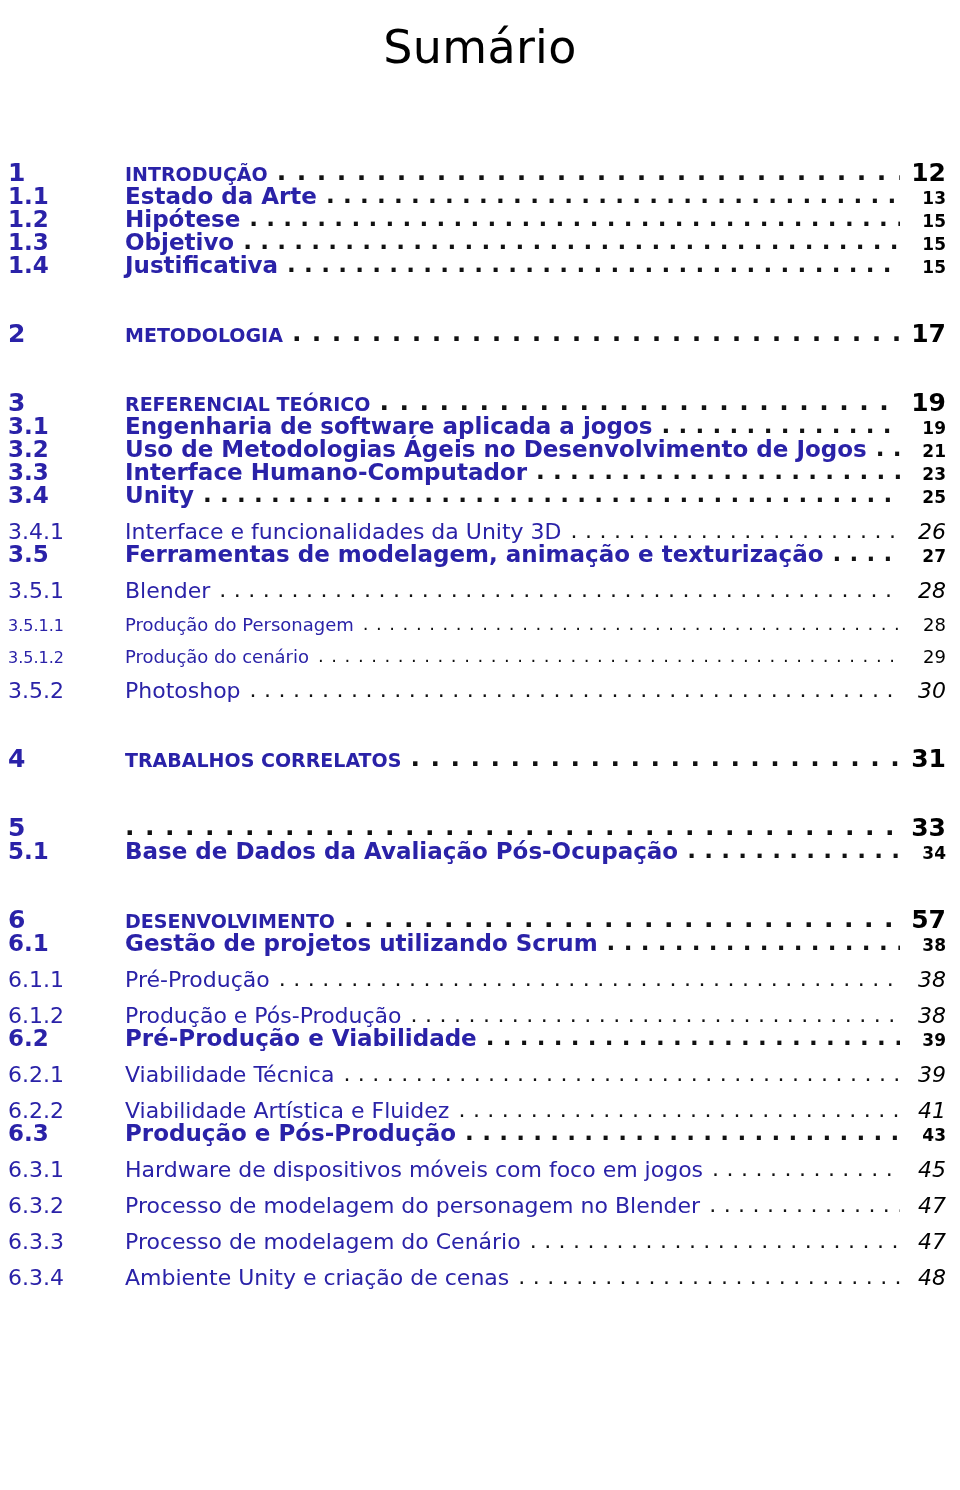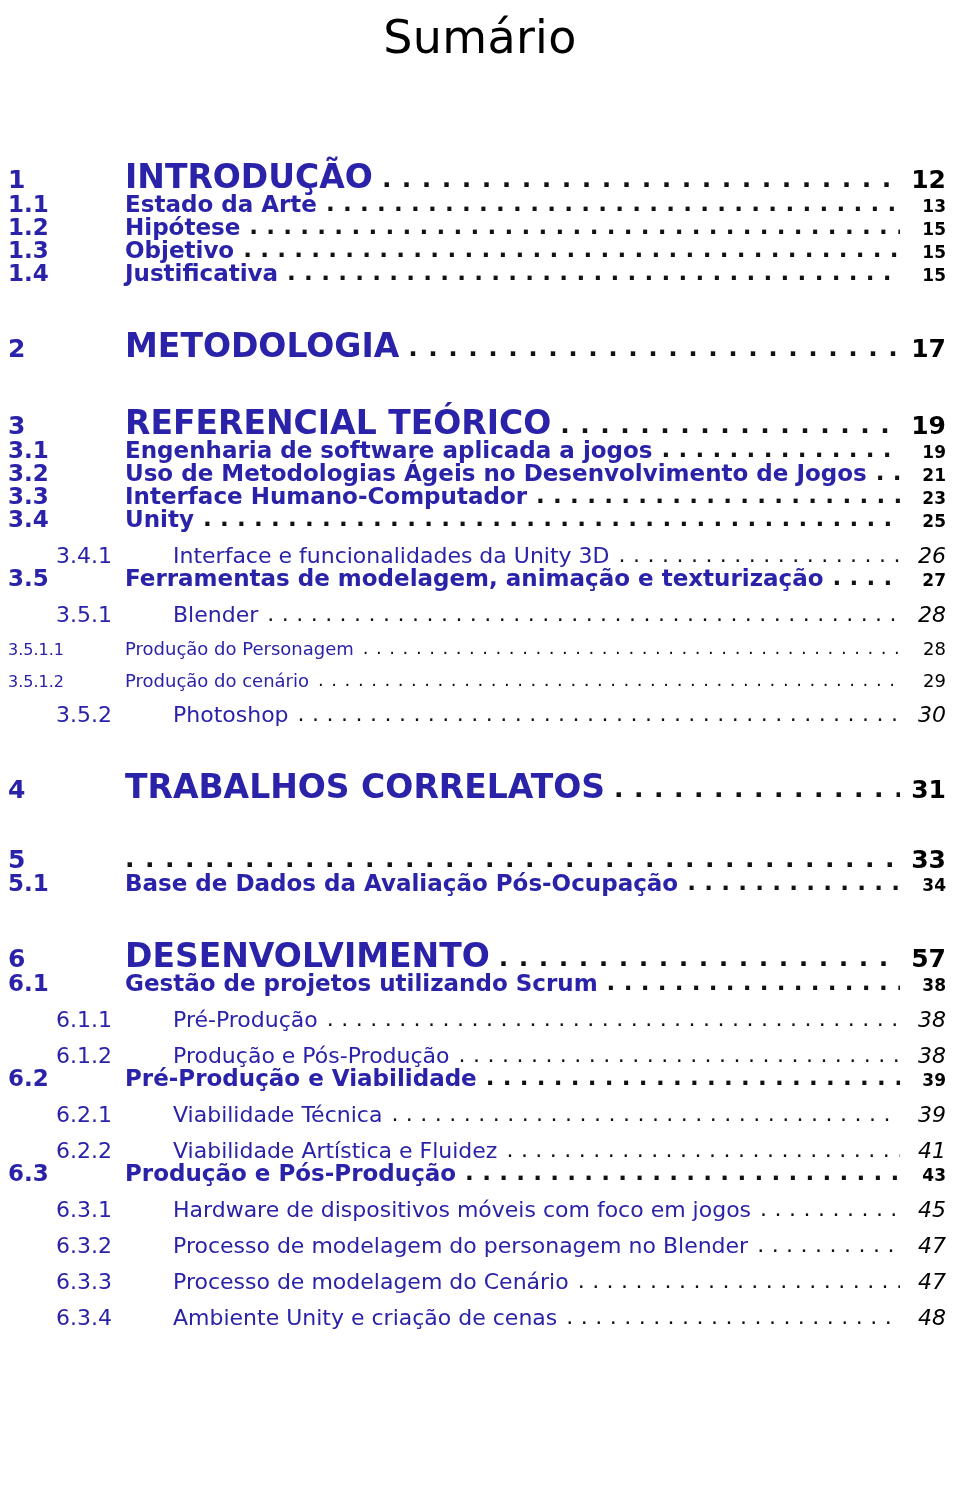--- a/index.html
+++ b/index.html
@@ -16,21 +16,21 @@
     overflow: hidden;
   }
   .page {
     position: relative;
     width: 960px;
     height: 1490px;
     box-sizing: border-box;
   }
   .toc-title {
     position: absolute;
-    top: 10px;
+    top: 20px;
     left: 0;
     width: 960px;
     text-align: center;
     font-size: 46px;
     font-weight: 400;
     color: #000000;
     letter-spacing: 0.3px;
     font-family: "DejaVu Sans", "Liberation Sans", sans-serif;
   }
   .toc-list {
@@ -73,36 +73,36 @@
     flex: 0 0 auto;
     width: 46px;
     text-align: right;
     color: #000000;
     white-space: nowrap;
   }
 
   
   .lvl1 { font-size: 25px; font-weight: 700; line-height: 1.0; }
   .lvl1 .num { font-size: 25px; font-weight: 700; }
-  .lvl1 .title { font-size: 33px; font-weight: 700; }
+  .lvl1 .title { font-size: 19px; font-weight: 700; }
   .lvl1 .pg  { font-size: 25px; font-weight: 700; }
   .lvl1 .leader { font-size: 25px; }
   .lvl1 .leader span { letter-spacing: 0.42em; }
 
   
   .lvl2 { font-size: 23px; font-weight: 700; line-height: 1.0; }
   .lvl2 .num { font-size: 23px; font-weight: 700; }
   .lvl2 .title { font-size: 23px; font-weight: 700; }
   .lvl2 .pg  { font-size: 17px; font-weight: 700; }
   .lvl2 .leader { font-size: 23px; }
   .lvl2 .leader span { letter-spacing: 0.36em; }
 
   
   .lvl3 { font-size: 22px; font-weight: 400; line-height: 1.0; }
-  .lvl3 .num { font-size: 22px; font-weight: 400; margin-left: 48px; }
+  .lvl3 .num { font-size: 22px; font-weight: 400; }
   .lvl3 .title { font-size: 22px; font-weight: 400; }
   .lvl3 .pg  { font-size: 22px; font-weight: 400; font-style: italic; }
   .lvl3 .leader { font-size: 22px; }
   .lvl3 .leader span { letter-spacing: 0.34em; }
 
   
   .lvl4 { font-size: 18px; font-weight: 400; line-height: 1.0; }
   .lvl4 .num { font-size: 16px; font-weight: 400; }
   .lvl4 .title { font-size: 18px; font-weight: 400; }
   .lvl4 .pg  { font-size: 18px; font-weight: 400; }

